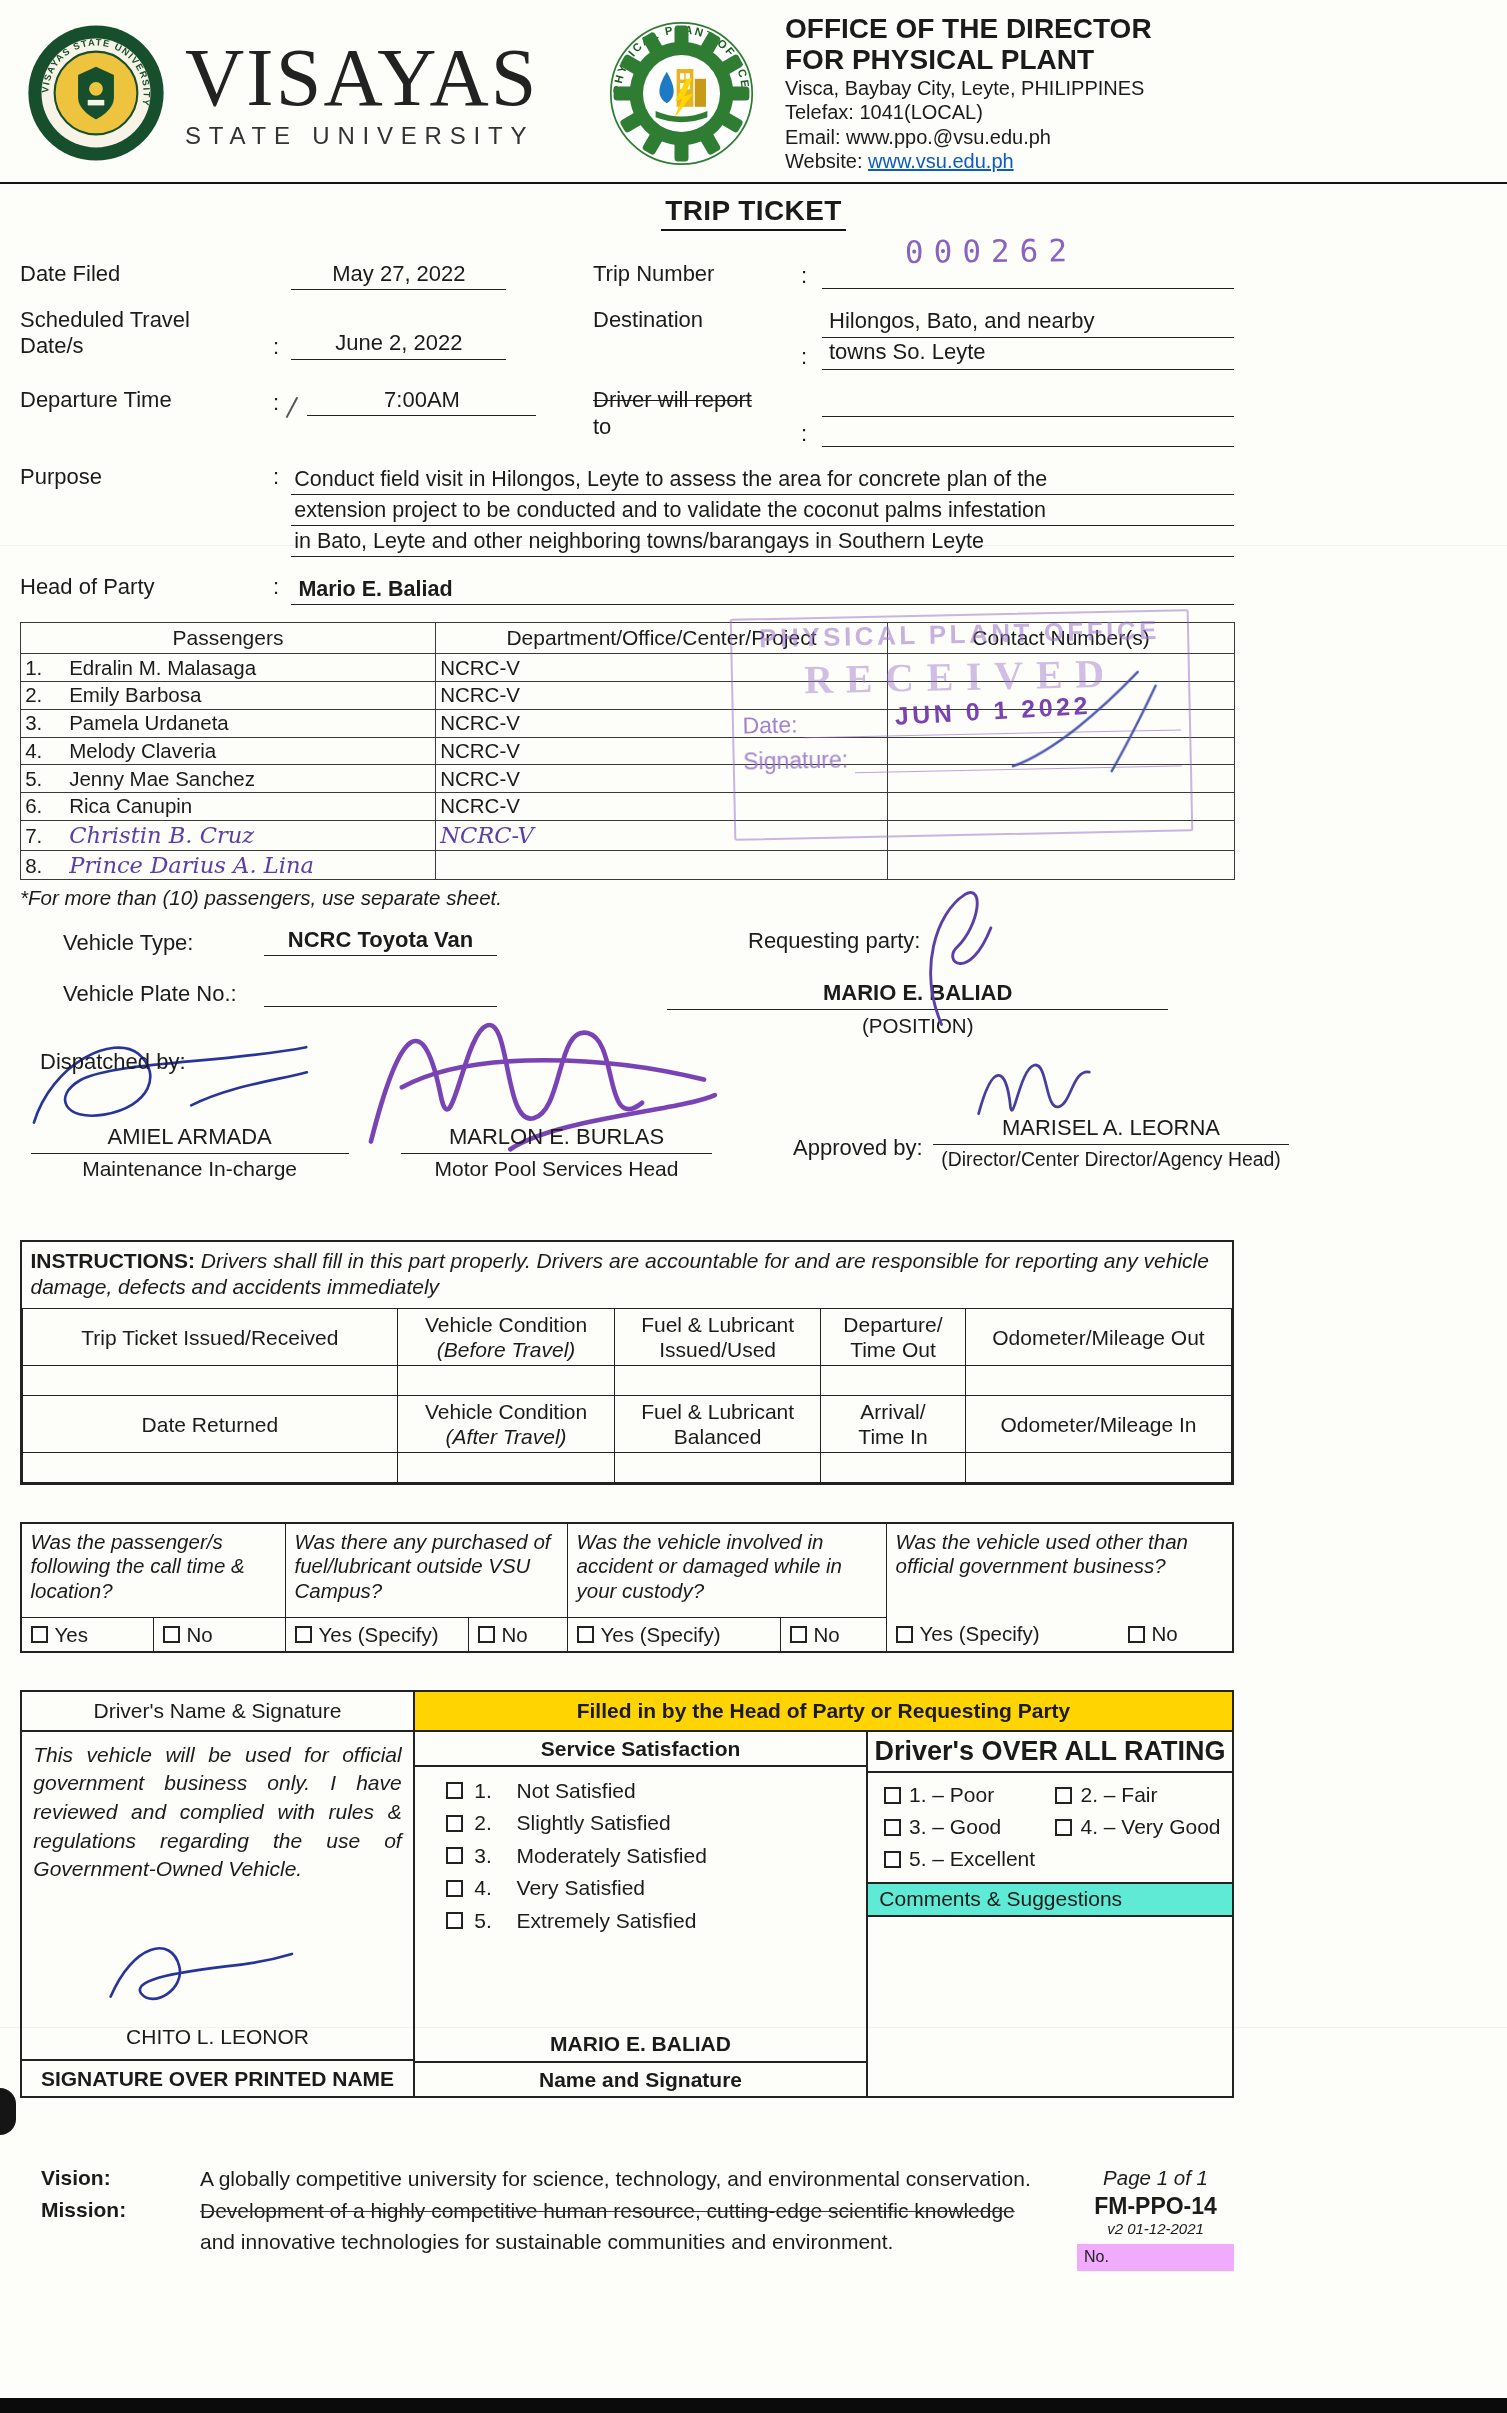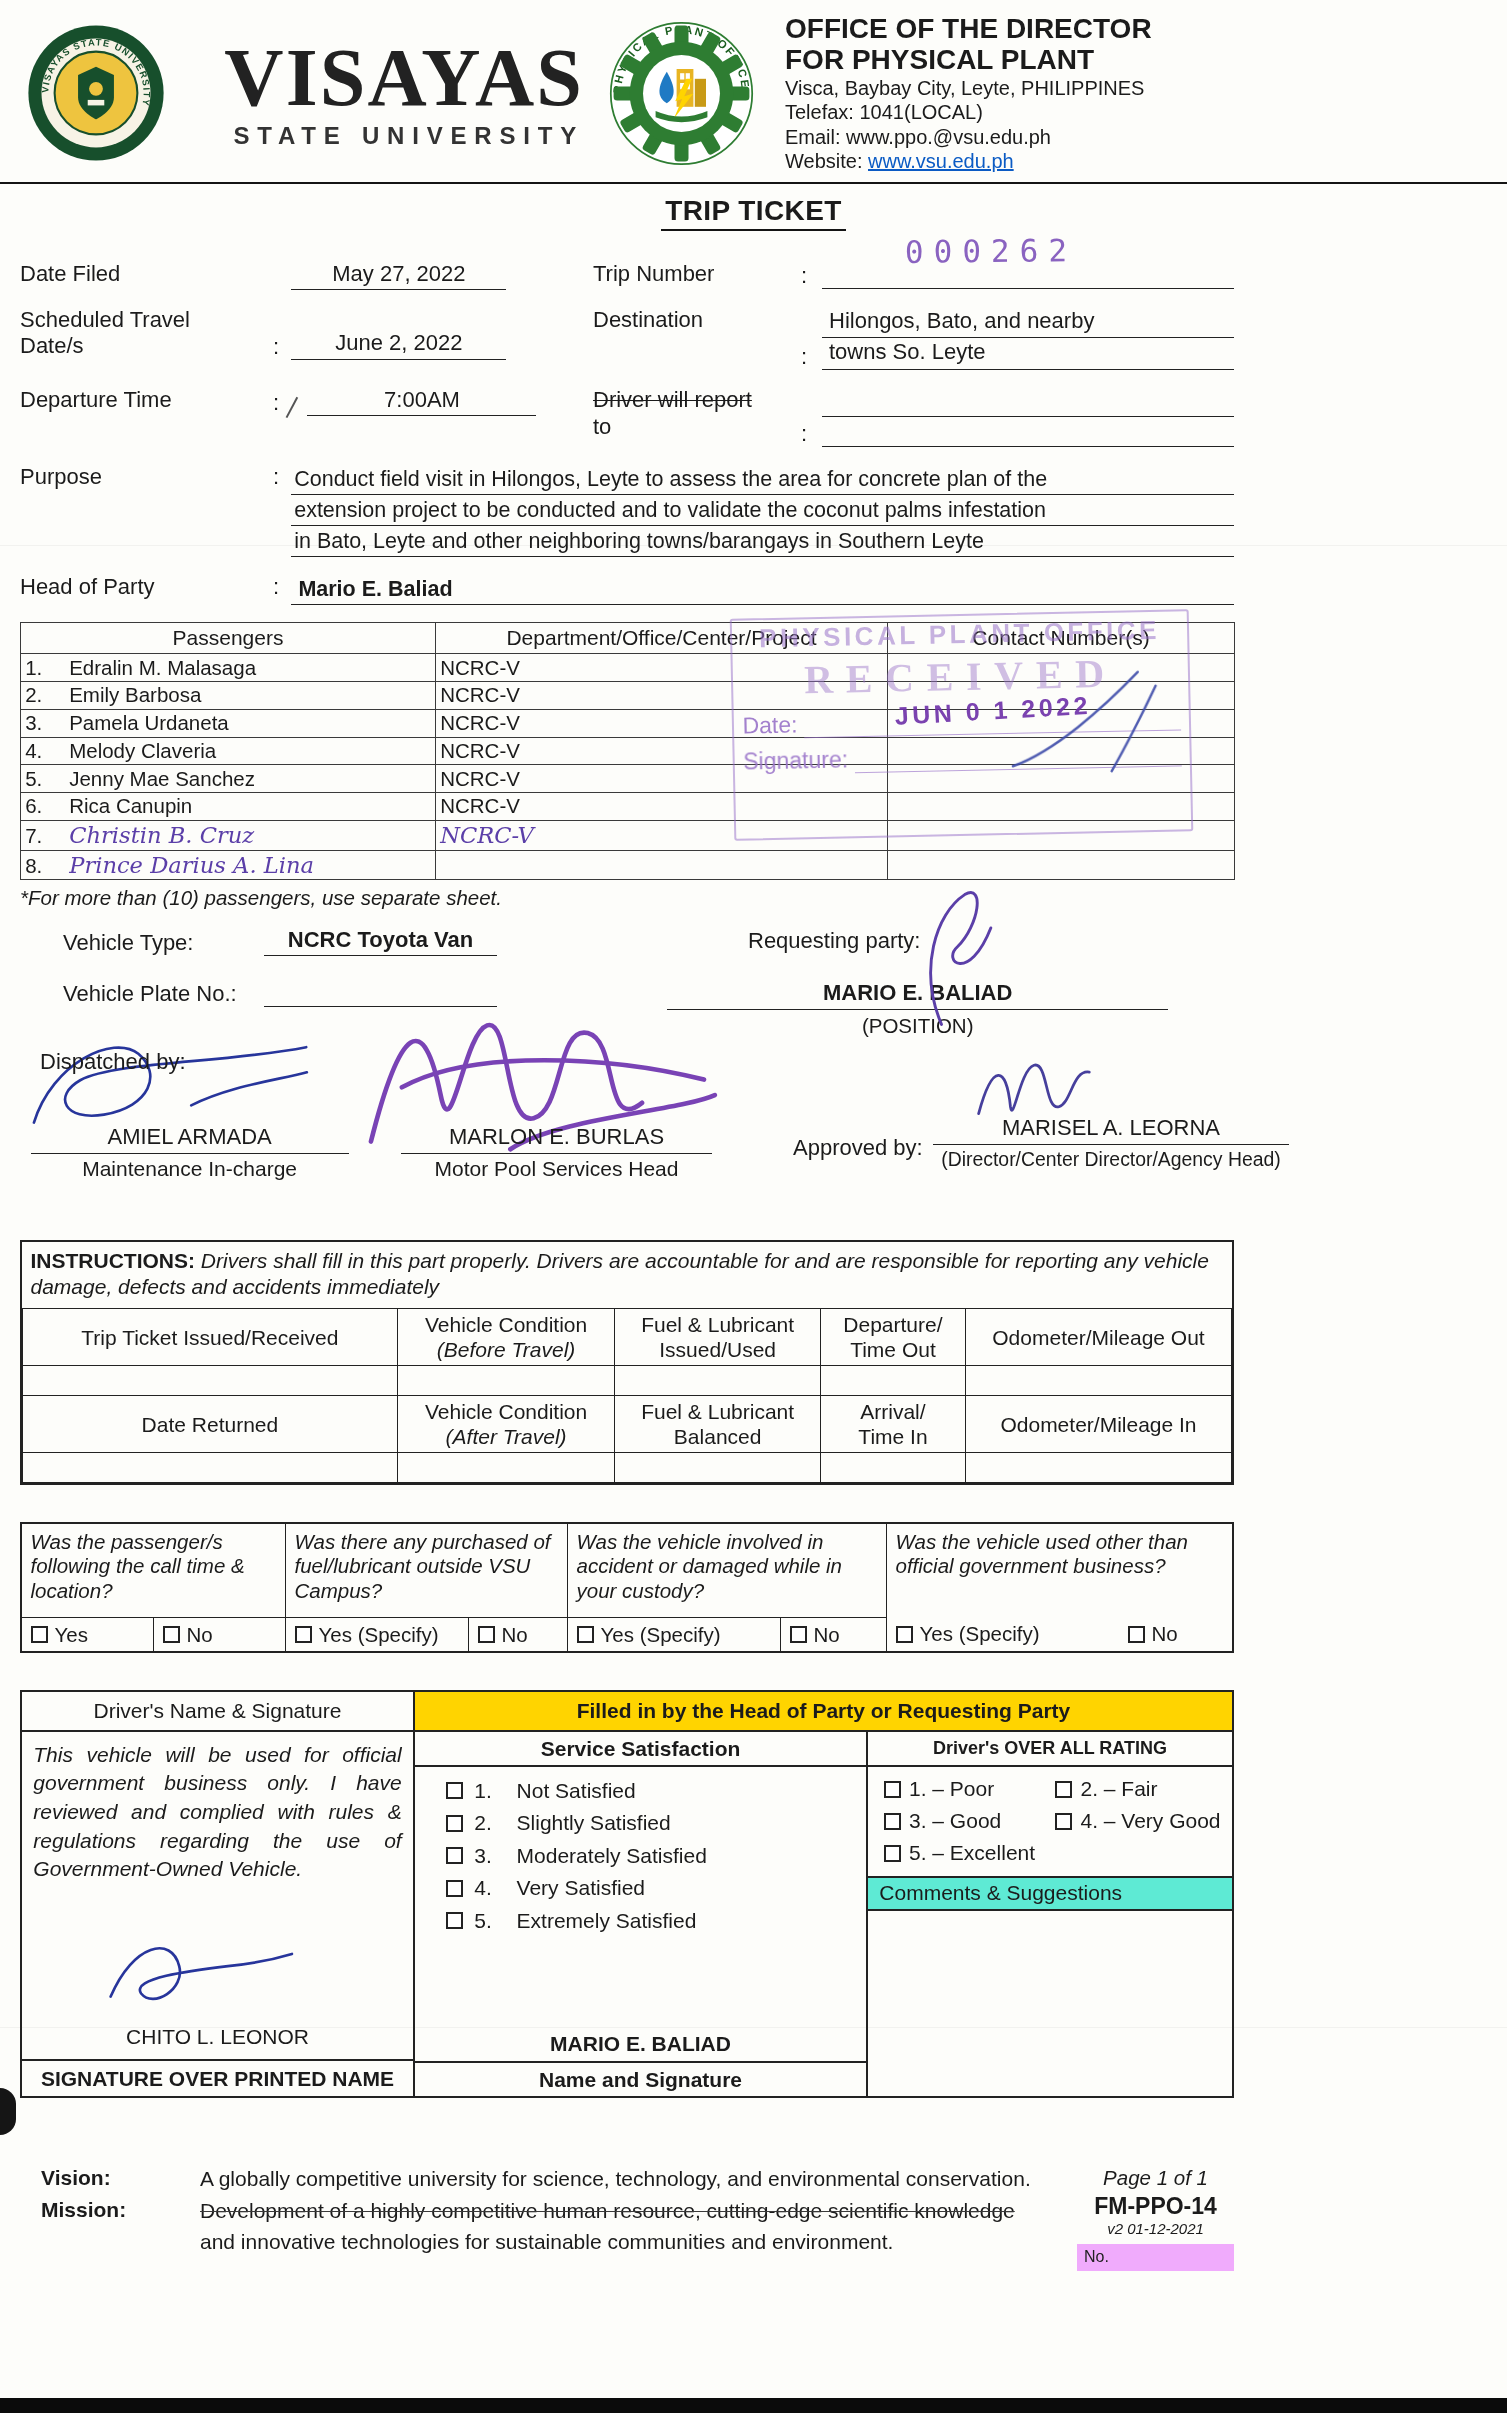--- a/index.html
+++ b/index.html
@@ -3,21 +3,21 @@
 <meta charset="utf-8">
 <style>
   * { margin:0; padding:0; box-sizing:border-box; }
   body { margin:0; background:#9a9a9a; font-family:"Liberation Sans", sans-serif; color:#1b1b1b; }
   .page { position:relative; width:1507px; height:2413px; background:#fdfdfa; overflow:hidden; margin:0 auto; }
   .content { width:1214px; margin-left:20px; }
 
   
   .header { display:flex; align-items:center; height:182px; padding:8.5px 14px 4.2px 27px; }
   .seal-wrap { width:138px; height:138px; flex:none; }
-  .wordmark { flex:none; width:399px; text-align:right; margin-left:20px; color:#222;font-weight:bold; }
+  .wordmark { flex:none; width:399px; text-align:left; margin-left:20px; color:#222; }
   .wm-main { font-family:"Liberation Serif", serif; font-size:82px; line-height:1.02; letter-spacing:2.1px; }
   .wm-sub { font-size:24px; letter-spacing:7.8px; margin-top:2.8px; color:#333; }
   .ppo-wrap { width:147px; height:147px; flex:none; margin-left:24px; }
   .office { margin-left:30px; line-height:1.22; }
   .office-bold { font-size:28px; font-weight:bold; line-height:1.12; }
   .office-small { font-size:20px; }
   .weblink { color:#0b5bc4; text-decoration:underline; }
   .header-rule { border-top:2.8px solid #141414; width:100%; }
 
   
@@ -128,21 +128,21 @@
   .b-yellow { height:40px; background:#ffd400; border-bottom:2.1px solid #222; display:flex; align-items:center; justify-content:center; font-size:21px; font-weight:600; }
   .b-inner { flex:1; display:flex; }
   .b-mid { width:453px; flex:none; border-right:2.1px solid #222; display:flex; flex-direction:column; }
   .b-mid-h { height:35px; border-bottom:2.1px solid #222; display:flex; align-items:center; justify-content:center; font-weight:bold; font-size:21px; }
   .b-list { flex:1; padding:11.3px 7px 0 31px; }
   .opt { display:flex; align-items:center; gap:11.3px; margin-bottom:8.5px; font-size:21px; }
   .opt-num { width:31px; flex:none; }
   .b-mid-name { text-align:center; font-weight:bold; font-size:21px; padding-bottom:5.6px; }
   .b-mid-sign { border-top:2.1px solid #222; height:35px; display:flex; align-items:center; justify-content:center; font-weight:bold; font-size:21px; }
   .b-rate { flex:1; display:flex; flex-direction:column; }
-  .b-rate-h { height:35px; border-bottom:2.1px solid #222; display:flex; align-items:center; justify-content:center; font-weight:bold; font-size:18px; }
+  .b-rate-h { height:41px; border-bottom:2.1px solid #222; display:flex; align-items:center; justify-content:center; font-weight:bold; font-size:27px; }
   .rate-grid { padding:10px 5.6px 2.8px 15.5px; }
   .rate-row { display:flex; margin-bottom:7.8px; }
   .rate-opt { display:flex; align-items:center; gap:8.5px; width:50%; font-size:21px; }
   .b-comments { background:#5eead4; border-top:2.1px solid #222; border-bottom:2.1px solid #222; font-weight:normal; font-size:21px; padding:3.5px 0 3.5px 11.3px; }
   .b-rate-blank { flex:1; }
 
   
   .footer { display:flex; margin-top:68px; padding-left:21px; }
   .f-main { width:1041px; display:grid; grid-template-columns:159px 1fr; row-gap:5px; font-size:21px; align-content:start; }
   .f-label { font-weight:bold; }

